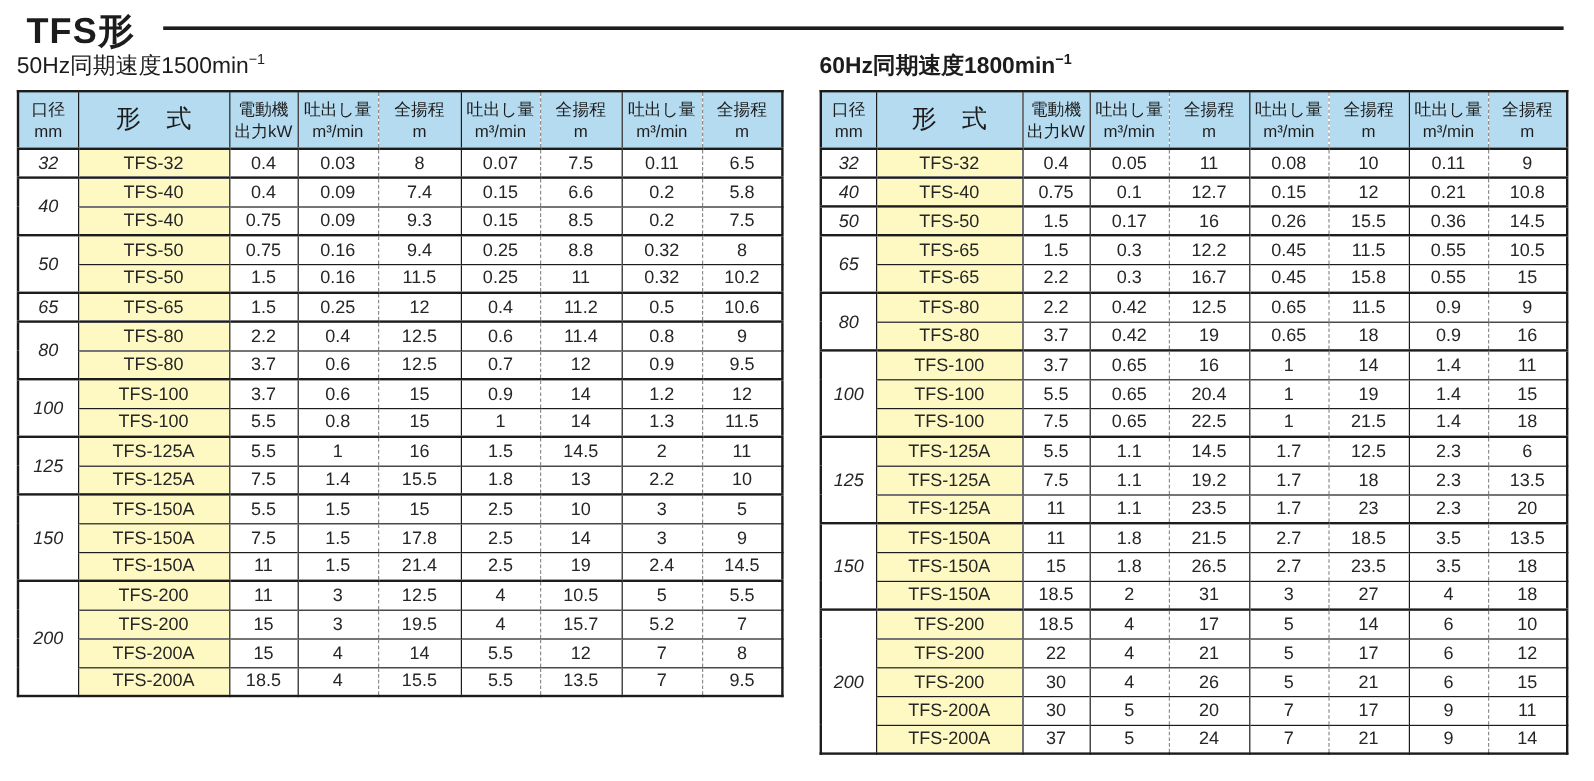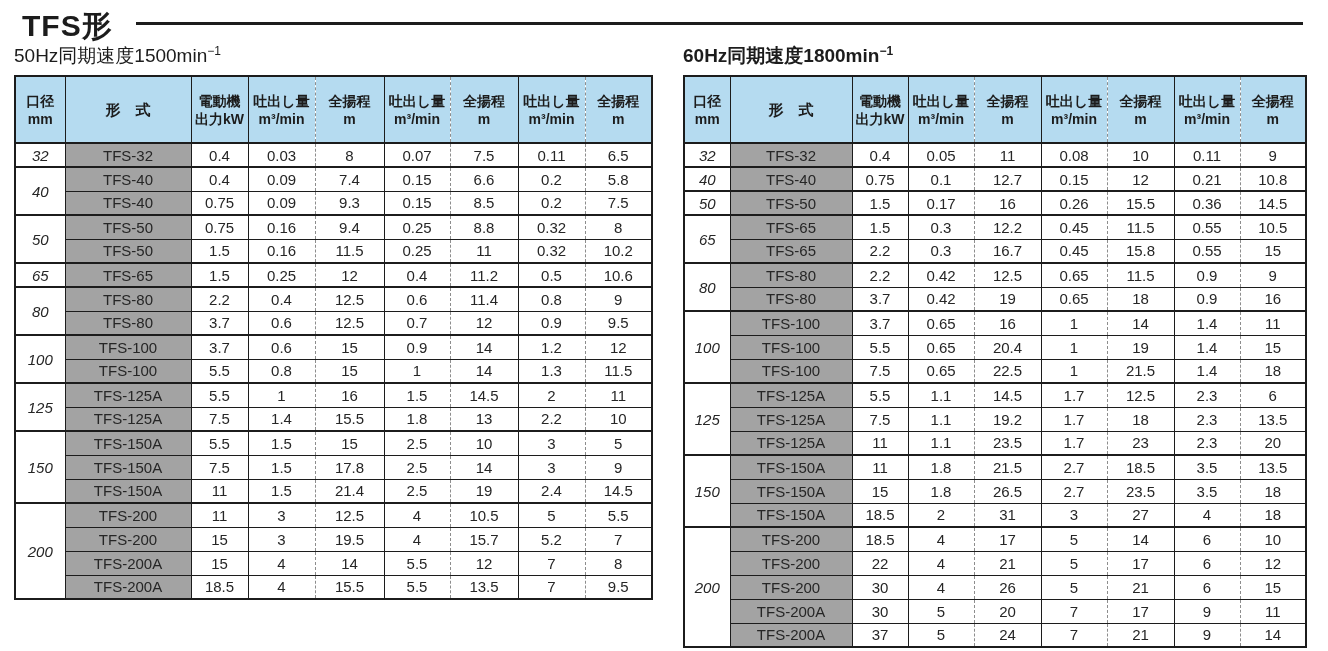--- a/index.html
+++ b/index.html
@@ -37,30 +37,30 @@
   table.pump-60 { left:683px; width:622px; }
 
   .pump th, .pump td {
     border-left:1px solid #1c1c1c;
     border-top:1px solid #1c1c1c;
     border-right:none; border-bottom:none;
     text-align:center; vertical-align:middle;
     padding:0; overflow:hidden; white-space:nowrap;
   }
   .pump th {
-    height:67px; font-weight:bold; font-size:14px; line-height:18px;
+    height:48px; font-weight:normal; font-size:14px; line-height:18px;
     background:#b5dbf0; color:#1c1c1c;
     border-bottom:2px solid #1c1c1c;
   }
   .pump td { height:24px; font-size:15px; }
   .pump .dash-left { border-left:1px dashed #8d8d8d; }
   .pump tr.group-start td { border-top:2px solid #1c1c1c; }
-  .pump td.model { background:#a3a3a3;margin-left:48px; }
+  .pump td.model { background:#fef9c3;margin-left:48px; }
   .pump td.bore  { background:#ffffff;font-style:italic; }
-  .pump th.c-model { font-size:15px; }
+  .pump th.c-model { font-size:21px; }
 </style>
 </head>
 <body>
 
 <div class="page">
 
   <div class="title">TFS形</div>
   <div class="title-rule"></div>
 
   <div class="cap cap-50">

